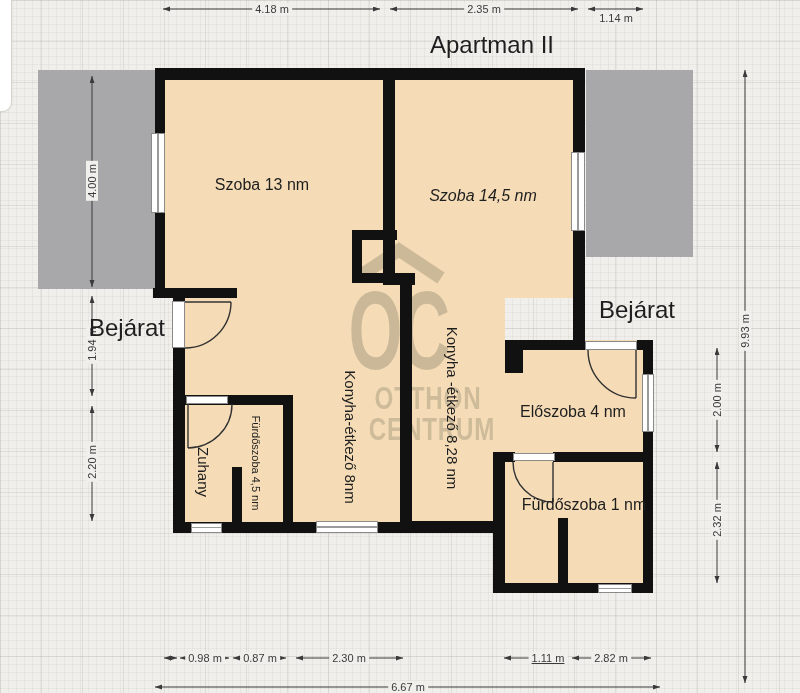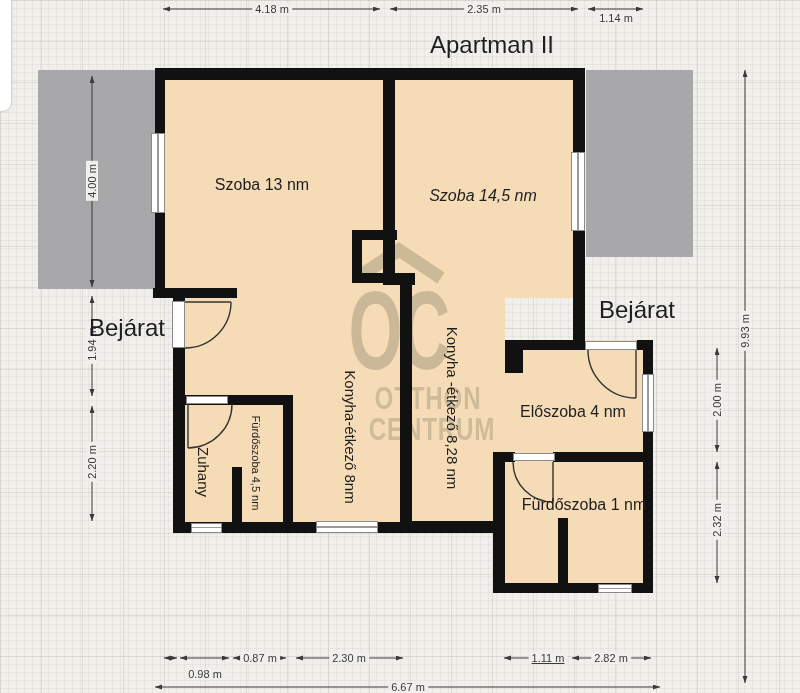--- a/index.html
+++ b/index.html
@@ -152,21 +152,21 @@
   <div>
     <div class="dimlbl" style="left:272px;top:9px;">4.18 m</div>
     <div class="dimlbl" style="left:484px;top:9px;">2.35 m</div>
     <div class="dimlbl" style="left:616px;top:18px;">1.14 m</div>
     <div class="dimlbl vert" style="left:92px;top:181px;">4.00 m</div>
     <div class="dimlbl vert" style="left:92px;top:344px;">1.94 m</div>
     <div class="dimlbl vert" style="left:92px;top:462px;">2.20 m</div>
     <div class="dimlbl vert" style="left:745px;top:331px;">9.93 m</div>
     <div class="dimlbl vert" style="left:717px;top:400px;">2.00 m</div>
     <div class="dimlbl vert" style="left:717px;top:520px;">2.32 m</div>
-    <div class="dimlbl" style="left:205px;top:658px;margin-top:16px;">0.98 m</div>
+    <div class="dimlbl" style="left:205px;top:658px;">0.98 m</div>
     <div class="dimlbl" style="left:260px;top:658px;">0.87 m</div>
     <div class="dimlbl" style="left:349px;top:658px;">2.30 m</div>
     <div class="dimlbl" style="left:548px;top:658px;text-decoration:underline;">1.11 m</div>
     <div class="dimlbl" style="left:611px;top:658px;">2.82 m</div>
     <div class="dimlbl" style="left:408px;top:687px;">6.67 m</div>
   </div>
 
   <div class="lbl big" style="left:492px;top:45px;">Apartman II</div>
   <div class="lbl big" style="left:127px;top:328px;">Bejárat</div>
   <div class="lbl big" style="left:637px;top:310px;">Bejárat</div>

